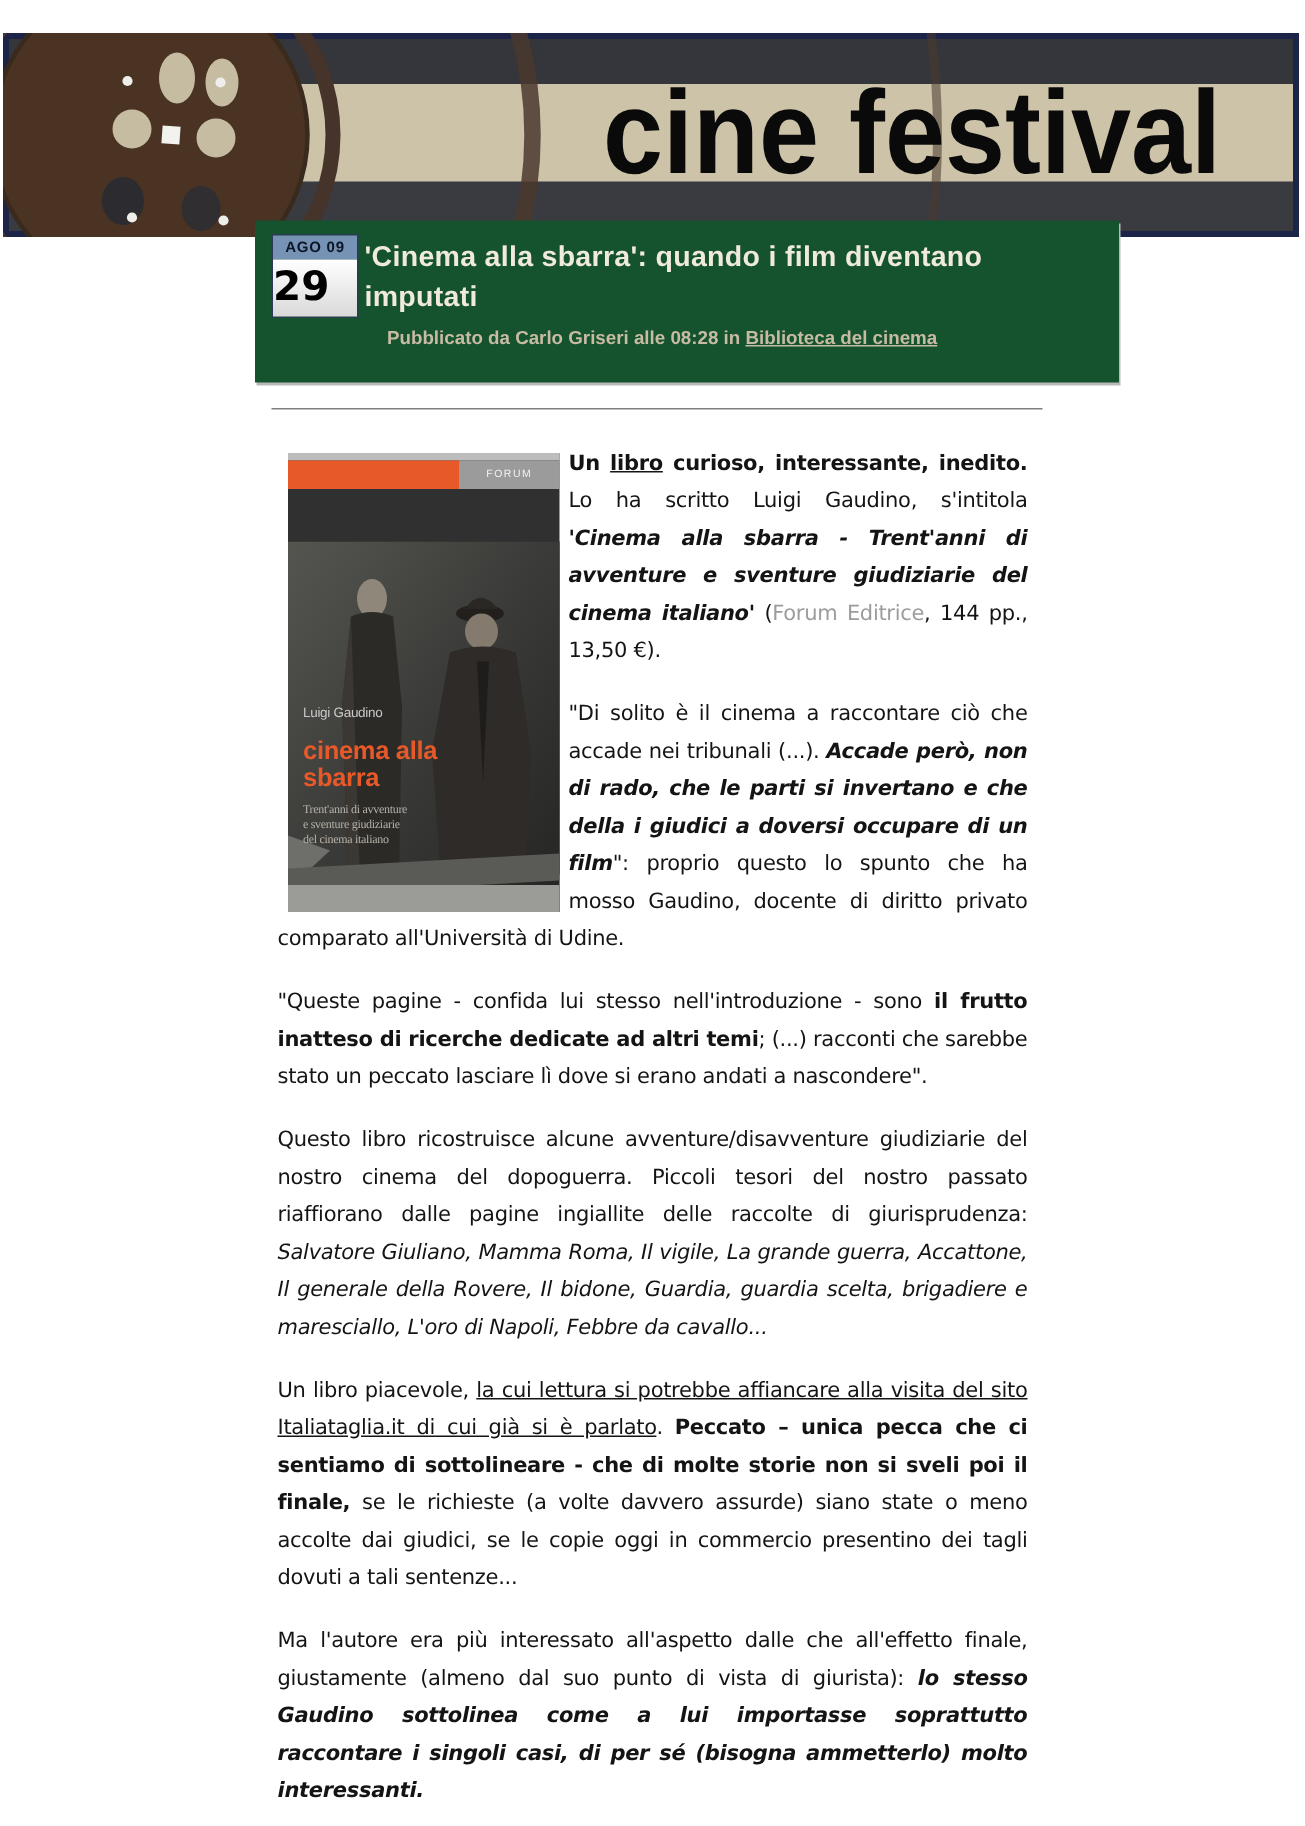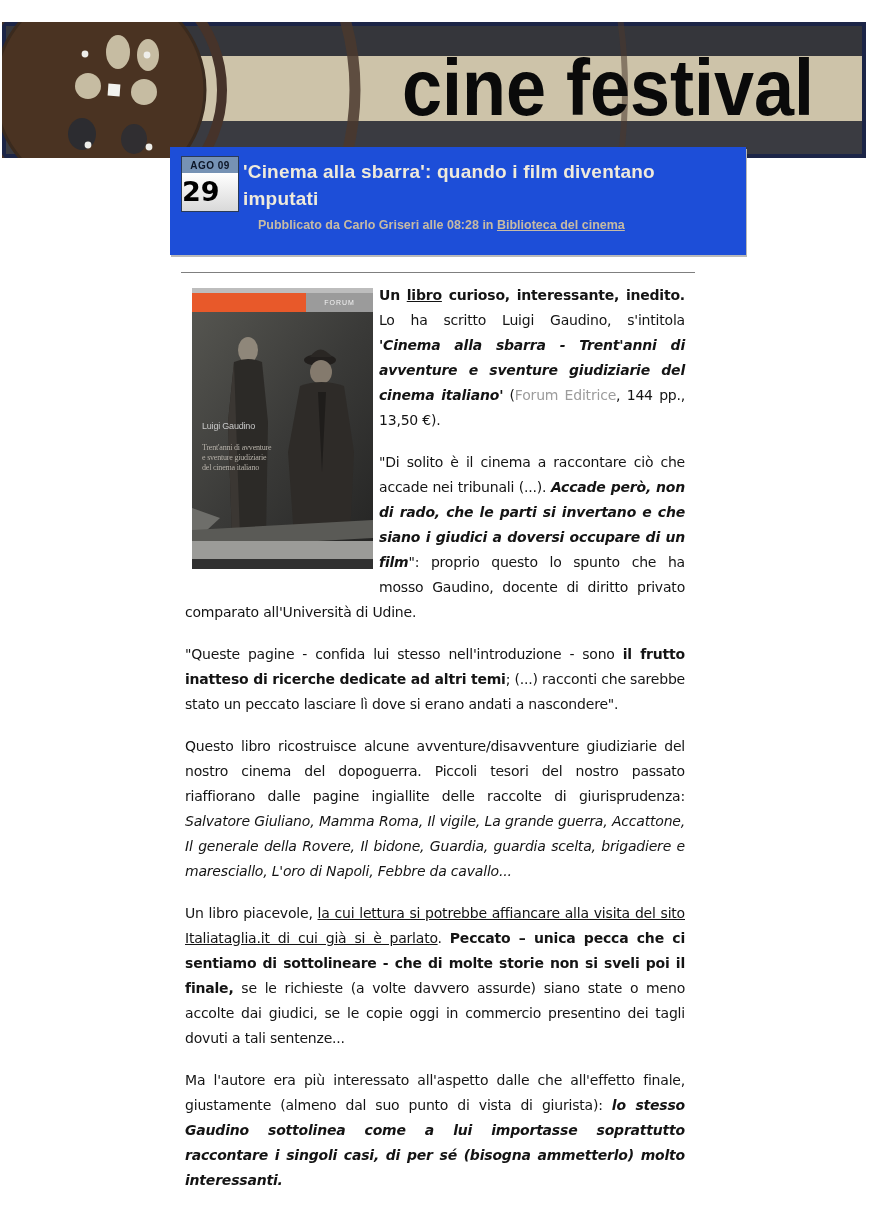--- a/index.html
+++ b/index.html
@@ -6,21 +6,21 @@
   body{
     width:870px;height:1217px;position:relative;background:#ffffff;
     font-family:"DejaVu Sans",sans-serif;overflow:hidden;
   }
   
   .banner{position:absolute;top:2px;left:2px;width:864px;height:136px;margin-top:20px;}
   .banner svg{display:block;}
   
   .post-header{
     position:absolute;top:147px;left:170px;width:576px;height:108px;
-    background:#1d4ed8;box-sizing:border-box;
+    background:#14532d;box-sizing:border-box;
     padding:11px 14px 10px 73px;
     box-shadow:1px 2px 0 #b9b9b9;
   }
   .cal{
     position:absolute;top:9px;left:11px;width:56px;
     border:1px solid #2a3a57;
   }
   .cal-month{
     background:#7692b4;color:#0c1526;font-size:10px;font-weight:bold;
     text-align:center;padding:3px 0 2px 0;letter-spacing:0.5px;
@@ -39,40 +39,40 @@
     margin-top:6px;color:#c7bba4;font-size:12.5px;font-weight:bold;
     font-family:"Liberation Sans",sans-serif;
     padding-left:15px;
   }
   .post-meta a{color:#c7bba4;text-decoration:underline;cursor:pointer;}
   
   .content{position:absolute;top:258px;left:185px;width:500px;}
   .content-rule{height:1px;background:#7f7f7f;width:514px;margin:14px 0 0 -4px;}
   .article{color:#141414;font-size:14px;line-height:25px;text-align:justify;letter-spacing:-0.2px;}
   .article p{margin:0 0 17px 0;}
-  .article p:first-of-type{margin-top:10px;}
+  .article p:first-of-type{margin-top:24px;}
   .seg-b{font-weight:bold;}
   .seg-i{font-style:italic;}
   .seg-bi{font-weight:bold;font-style:italic;}
   .seg-gray{color:#9c9c9c;}
   a.seg-link{color:#141414;text-decoration:underline;cursor:pointer;}
   a.seg-bl{color:#141414;font-weight:bold;text-decoration:underline;cursor:pointer;}
   
   .cover{
     float:left;width:181px;height:281px;margin:5px 6px 8px 7px;
     background:#303030;position:relative;
   }
   .cover-topstrip{height:5px;background:#bdbdbd;}
   .cover-bar{display:flex;height:19px;}
   .cover-orange{flex:0 0 63%;background:#e8592a;}
   .cover-pub{
     flex:1;background:#9b9b9b;color:#f2f2f2;font-size:7px;letter-spacing:1px;
     text-align:center;line-height:19px;font-family:"Liberation Sans",sans-serif;
   }
-  .cover-photo{position:relative;height:247px;background:#2e2e2e;}
+  .cover-photo{position:relative;height:247px;background:#2e2e2e;margin-top:35px;}
   .cover-photo svg{display:block;}
   .cover-text{position:absolute;left:10px;top:102px;width:120px;}
   .cover-author{color:#c9c9c9;font-size:9px;margin-bottom:4px;font-family:"Liberation Sans",sans-serif;}
   .cover-title{
     color:#e8592a;font-weight:bold;font-size:17px;line-height:18px;
     white-space:pre-line;font-family:"Liberation Sans",sans-serif;margin-bottom:7px;
   }
   .cover-subtitle{color:#b5b0a8;font-size:8px;line-height:10px;white-space:pre-line;font-family:Liberation Serif, serif;}
 </style>
 </head>
@@ -152,27 +152,29 @@
           <ellipse cx="129" cy="60" rx="11" ry="12" fill="#847a6d"></ellipse>
           <path d="M108 74 Q129 66 152 74 L162 140 158 225 102 225 96 140 Z" fill="#2e2b28"></path>
           <path d="M126 80 L130 160 134 80 Z" fill="#1f1d1b"></path>
 
           <polygon points="0,196 28,206 0,232" fill="#6e6e6a"></polygon>
           <polygon points="0,218 181,208 181,226 0,236" fill="#5a5a56"></polygon>
           <rect x="0" y="229" width="181" height="18" fill="#9b9b98"></rect>
         </svg>
         <div class="cover-text">
           <div class="cover-author">Luigi Gaudino</div>
+          <div class="cover-title">cinema alla
+sbarra</div>
           <div class="cover-subtitle">Trent'anni di avventure
 e sventure giudiziarie
 del cinema italiano</div>
         </div>
       </div>
     </div>
 
   <p><span class="seg-b">Un </span><a class="seg-bl">libro</a><span class="seg-b"> curioso, interessante, inedito.</span><span class="seg-normal"> Lo ha scritto Luigi Gaudino, s'intitola </span><span class="seg-bi">'Cinema alla sbarra - Trent'anni di avventure e sventure giudiziarie del cinema italiano'</span><span class="seg-normal"> (</span><span class="seg-gray">Forum Editrice</span><span class="seg-normal">, 144 pp., 13,50 €).</span></p>
-      <p><span class="seg-normal">"Di solito è il cinema a raccontare ciò che accade nei tribunali (...). </span><span class="seg-bi">Accade però, non di rado, che le parti si invertano e che siano i giudici a doversi occupare di un film</span><span class="seg-normal">": proprio questo lo spunto che ha mosso Gaudino, docente di diritto privato comparato all'Università di Udine.</span></p>
+      <p><span class="seg-normal">"Di solito è il cinema a raccontare ciò che accade nei tribunali (...). </span><span class="seg-bi">Accade però, non di rado, che le parti si invertano e che della i giudici a doversi occupare di un film</span><span class="seg-normal">": proprio questo lo spunto che ha mosso Gaudino, docente di diritto privato comparato all'Università di Udine.</span></p>
       <p><span class="seg-normal">"Queste pagine - confida lui stesso nell'introduzione - sono </span><span class="seg-b">il frutto inatteso di ricerche dedicate ad altri temi</span><span class="seg-normal">; (...) racconti che sarebbe stato un peccato lasciare lì dove si erano andati a nascondere".</span></p>
       <p><span class="seg-normal">Questo libro ricostruisce alcune avventure/disavventure giudiziarie del nostro cinema del dopoguerra. Piccoli tesori del nostro passato riaffiorano dalle pagine ingiallite delle raccolte di giurisprudenza: </span><span class="seg-i">Salvatore Giuliano, Mamma Roma, Il vigile, La grande guerra, Accattone, Il generale della Rovere, Il bidone, Guardia, guardia scelta, brigadiere e maresciallo, L'oro di Napoli, Febbre da cavallo...</span></p>
       <p><span class="seg-normal">Un libro piacevole, </span><a class="seg-link">la cui lettura si potrebbe affiancare alla visita del sito Italiataglia.it di cui già si è parlato</a><span class="seg-normal">. </span><span class="seg-b">Peccato – unica pecca che ci sentiamo di sottolineare - che di molte storie non si sveli poi il finale,</span><span class="seg-normal"> se le richieste (a volte davvero assurde) siano state o meno accolte dai giudici, se le copie oggi in commercio presentino dei tagli dovuti a tali sentenze...</span></p>
       <p><span class="seg-normal">Ma l'autore era più interessato all'aspetto dalle che all'effetto finale, giustamente (almeno dal suo punto di vista di giurista): </span><span class="seg-bi">lo stesso Gaudino sottolinea come a lui importasse soprattutto raccontare i singoli casi, di per sé (bisogna ammetterlo) molto interessanti.</span></p>
     </div>
 </div>
 
 </body></html>

